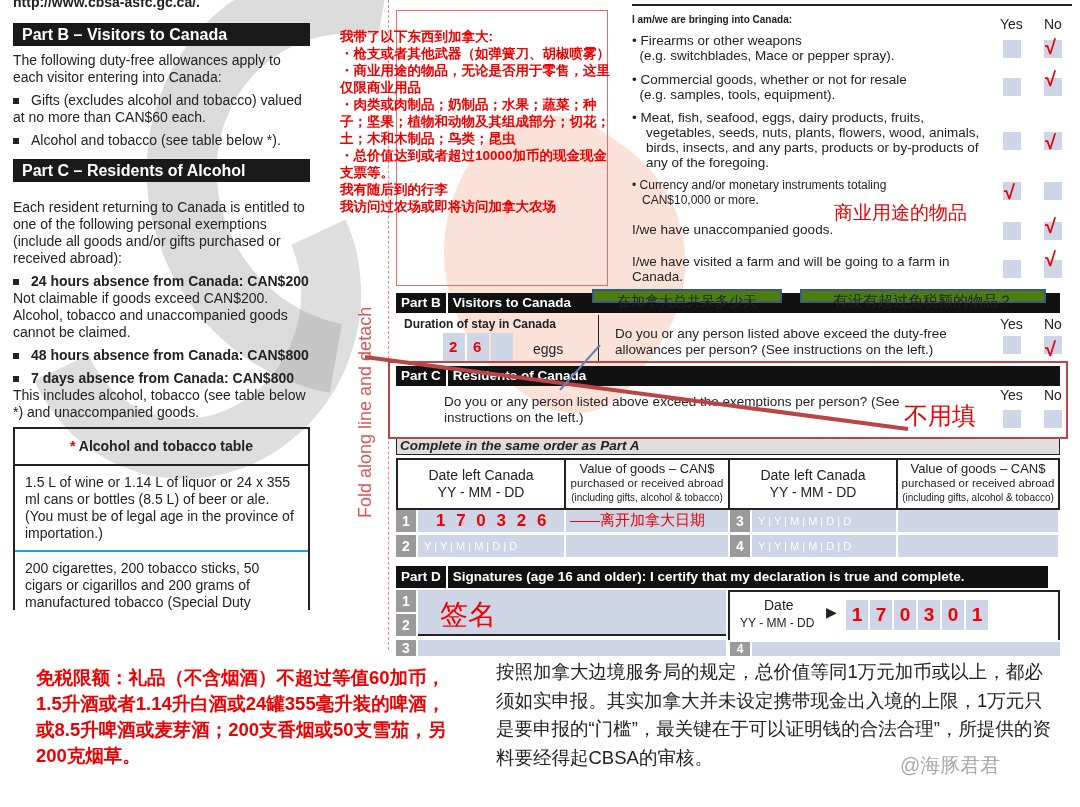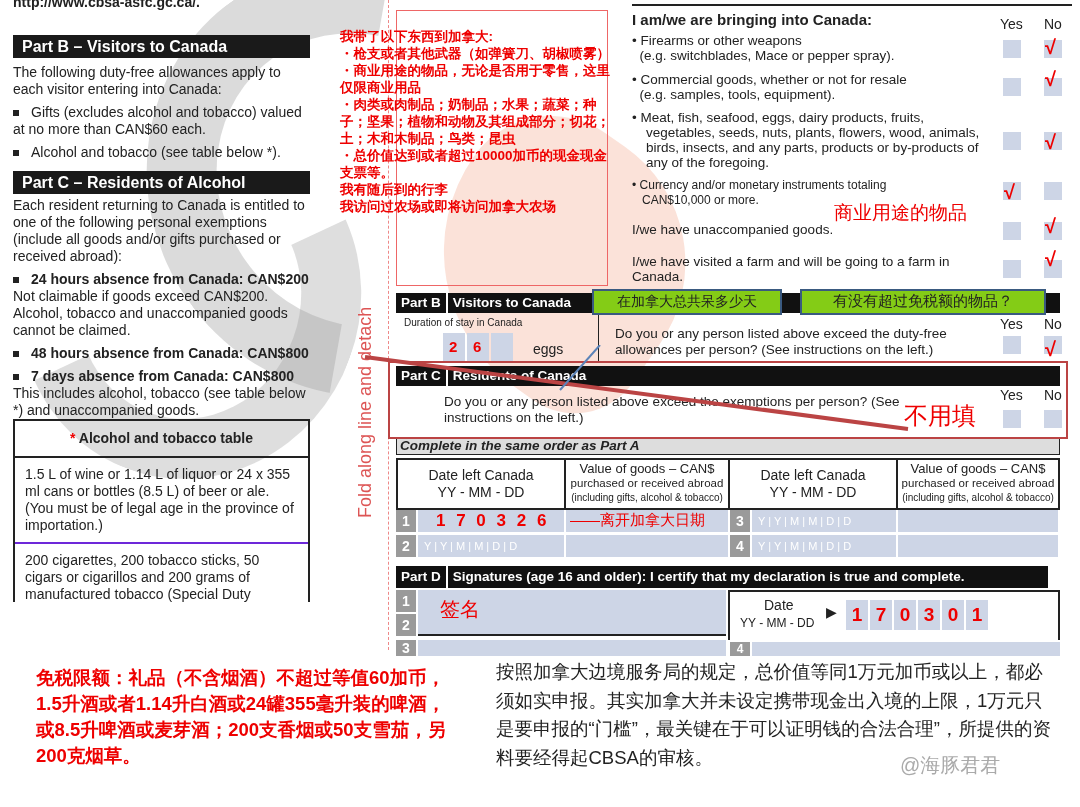--- a/index.html
+++ b/index.html
@@ -6,55 +6,55 @@
 body{width:1080px;height:807px;overflow:hidden;background:#fff;font-family:"Liberation Sans",sans-serif;color:#222;position:relative}
 .abs{position:absolute}
 .wm{position:absolute;left:150px;top:-40px;width:420px;height:440px;border:70px solid rgba(160,160,160,.38);border-radius:50%;border-right-color:transparent;border-bottom-color:transparent;transform:rotate(-35deg);z-index:0}
 .wm2{position:absolute;left:20px;top:120px;width:340px;height:360px;border:60px solid rgba(160,160,160,.35);border-radius:50%;border-left-color:transparent;border-top-color:transparent;transform:rotate(20deg);z-index:0}
 .wm3{position:absolute;left:430px;top:130px;width:260px;height:260px;background:rgba(240,150,120,.28);transform:rotate(35deg);border-radius:40% 60% 30% 70%;z-index:0}
 .left{position:absolute;left:13px;top:0;width:297px;z-index:2;font-size:14px;line-height:17px}
 .url{position:absolute;left:13px;top:-6px;font-size:14px;font-weight:bold}
 .bar{background:#1a1a1a;color:#fff;font-weight:bold;font-size:16px;padding:3px 9px;margin-top:0}
 .lp{margin:6px 0 0 0}
 .sq{display:inline-block;width:6px;height:6px;background:#222;margin-right:12px;vertical-align:middle}
-.atab{border:2px solid #222;border-bottom:none;}
+.atab{border:2px solid #222;border-bottom:none;margin-top:6px}
 .atab .h{text-align:center;font-weight:bold;padding:9px 0;border-bottom:2px solid #222}
-.atab .c{padding:8px 10px;border-bottom:2px solid #6d28d9}
+.atab .c{padding:8px 10px;border-bottom:2px solid #0ea5e9}
 .red{color:#e00}
 .rednote{position:absolute;left:340px;top:28px;width:272px;z-index:3;color:#e00;font-weight:bold;font-size:13.5px;line-height:17px}
 .redbox{position:absolute;left:396px;top:10px;width:212px;height:276px;border:1px solid #e66;z-index:1}
 .fold{position:absolute;left:355px;top:518px;transform:rotate(-90deg);transform-origin:0 0;color:#d55;font-size:18px;white-space:nowrap;z-index:3}
-.right{position:absolute;left:632px;top:12px;width:440px;z-index:2;font-size:15px;line-height:15px}
+.right{position:absolute;left:632px;top:12px;width:440px;z-index:2;font-size:10px;line-height:15px}
 .yn{position:absolute;font-size:14px}
 .box{position:absolute;width:18px;height:18px;background:#cdd5e6}
 .chk{position:absolute;color:#e00;font-size:20px;font-weight:bold;line-height:18px}
 .sect{position:absolute;left:396px;background:#111;color:#fff;font-weight:bold;font-size:13.5px;height:20px;line-height:20px;z-index:2}
 .sect span.p{display:inline-block;padding:0 5px;border-right:2px solid #fff}
 .sect span.t{padding:0 5px}
-.tip{position:absolute;background:#84cc16;border:2px solid #3a5a80;font-size:14px;text-align:center;z-index:4;height:26px;line-height:20px}
+.tip{position:absolute;background:#4d7c0f;border:2px solid #3a5a80;font-size:14px;text-align:center;z-index:4;height:14px;line-height:20px}
 .cell{position:absolute;background:#cdd5e6}
 .num{position:absolute;background:#9a9a9a;color:#fff;font-weight:bold;font-size:14px;text-align:center}
 .bottom-left{position:absolute;left:36px;top:665px;width:420px;color:#e00;font-size:18.5px;line-height:26px;font-weight:bold;z-index:3}
 .bottom-right{position:absolute;left:496px;top:658px;width:560px;font-size:18.5px;line-height:28.5px;z-index:3}
 </style>
 </head>
 <body>
 
 <div class="wm"></div>
 <div class="wm2"></div>
 <div class="wm3"></div>
 
 <div class="url">http://www.cbsa-asfc.gc.ca/.</div>
-<div class="left" style="top:35px">
+<div class="left" style="top:23px">
   <div class="bar">Part B – Visitors to Canada</div>
   <p class="lp">The following duty-free allowances apply to each visitor entering into Canada:</p>
   <p class="lp"><span class="sq"></span><span>Gifts (excludes alcohol and tobacco) valued at no more than CAN$60 each.</span></p>
   <p class="lp"><span class="sq"></span><span>Alcohol and tobacco (see table below *).</span></p>
   <div class="bar" style="margin-top:10px">Part C – Residents of Alcohol</div>
-  <p class="lp" style="margin-top:3px">Each resident returning to Canada is entitled to one of the following personal exemptions (include all goods and/or gifts purchased or received abroad):</p>
+  <p class="lp" style="margin-top:17px">Each resident returning to Canada is entitled to one of the following personal exemptions (include all goods and/or gifts purchased or received abroad):</p>
   <p class="lp"><span class="sq"></span><b>24 hours absence from Canada: CAN$200</b><br><span>Not claimable if goods exceed CAN$200. Alcohol, tobacco and unaccompanied goods cannot be claimed.</span></p>
   <p class="lp"><span class="sq"></span><b>48 hours absence from Canada: CAN$800</b><br></p>
   <p class="lp"><span class="sq"></span><b>7 days absence from Canada: CAN$800</b><br><span>This includes alcohol, tobacco (see table below *) and unaccompanied goods.</span></p>
   <div class="atab">
     <div class="h"><span class="red">* </span><span>Alcohol and tobacco table</span></div>
     <div class="c">1.5 L of wine or 1.14 L of liquor or 24 x 355 ml cans or bottles (8.5 L) of beer or ale. (You must be of legal age in the province of importation.)</div>
     <div class="c" style="border-bottom:none;height:58px;overflow:hidden">200 cigarettes, 200 tobacco sticks, 50 cigars or cigarillos and 200 grams of manufactured tobacco (Special Duty</div>
   </div>
 </div>
 
@@ -101,21 +101,21 @@
 <div class="box" style="left:1003px;top:222px"></div>
 <div class="box" style="left:1044px;top:222px"></div>
 <div class="chk" style="left:1045px;top:217px">√</div>
 <div class="box" style="left:1003px;top:260px"></div>
 <div class="box" style="left:1044px;top:260px"></div>
 <div class="chk" style="left:1045px;top:250px">√</div>
 
 <div class="sect" style="top:293px;width:664px"><span class="p">Part B</span><span class="t">Visitors to Canada</span></div>
 <div class="tip" style="left:592px;top:289px;width:190px">在加拿大总共呆多少天</div>
 <div class="tip" style="left:800px;top:289px;width:246px;font-size:15px">有没有超过免税额的物品？</div>
-<div class="abs" style="left:404px;top:317px;font-size:10px;font-weight:normal;z-index:2">Duration of stay in Canada</div>
+<div class="abs" style="left:404px;top:317px;font-size:12px;font-weight:bold;z-index:2">Duration of stay in Canada</div>
 <div class="cell" style="left:443px;top:333px;width:22px;height:28px;z-index:2"></div>
 <div class="cell" style="left:467px;top:333px;width:22px;height:28px;z-index:2"></div>
 <div class="cell" style="left:491px;top:333px;width:22px;height:28px;z-index:2"></div>
 <div class="abs red" style="left:449px;top:338px;font-size:15px;font-weight:bold;z-index:3">2</div>
 <div class="abs red" style="left:473px;top:338px;font-size:15px;font-weight:bold;z-index:3">6</div>
 <div class="abs" style="left:533px;top:341px;font-size:14px;z-index:2">eggs</div>
 <div class="abs" style="left:598px;top:315px;height:48px;border-left:1px solid #222;z-index:2"></div>
 <div class="abs" style="left:615px;top:326px;width:380px;font-size:13.5px;line-height:16px;z-index:2">Do you or any person listed above exceed the duty-free allowances per person? (See instructions on the left.)</div>
 <div class="yn" style="left:1000px;top:316px;z-index:2">Yes</div>
 <div class="yn" style="left:1044px;top:316px;z-index:2">No</div>
@@ -158,21 +158,21 @@
 <div class="num" style="left:730px;top:535px;width:20px;height:22px;line-height:22px;z-index:2">4</div>
 <div class="cell" style="left:752px;top:535px;width:144px;height:22px;color:#fff;font-size:11px;line-height:22px;padding-left:6px;z-index:2">Y | Y | M | M | D | D</div>
 <div class="cell" style="left:898px;top:535px;width:160px;height:22px;z-index:2"></div>
 
 <div class="sect" style="top:566px;width:652px;height:22px;line-height:22px"><span class="p">Part D</span><span class="t">Signatures (age 16 and older): I certify that my declaration is true and complete.</span></div>
 <div class="num" style="left:396px;top:590px;width:20px;height:22px;line-height:22px;z-index:2">1</div>
 <div class="num" style="left:396px;top:614px;width:20px;height:22px;line-height:22px;z-index:2">2</div>
 <div class="num" style="left:396px;top:640px;width:20px;height:16px;line-height:16px;z-index:2">3</div>
 <div class="cell" style="left:418px;top:590px;width:308px;height:46px;border-bottom:2px solid #222;z-index:2"></div>
 <div class="cell" style="left:418px;top:640px;width:308px;height:16px;z-index:2"></div>
-<div class="abs red" style="left:440px;top:596px;font-size:20px;z-index:3">签名</div>
+<div class="abs red" style="left:440px;top:596px;font-size:28px;z-index:3">签名</div>
 <div class="abs" style="left:728px;top:590px;width:332px;height:50px;border:2px solid #222;border-bottom:none;z-index:2"></div>
 <div class="abs" style="left:764px;top:597px;font-size:14px;z-index:3">Date</div>
 <div class="abs" style="left:740px;top:616px;font-size:12px;z-index:3">YY - MM - DD</div>
 <div class="abs" style="left:826px;top:604px;font-size:14px;z-index:3">▶</div>
 <div class="abs" style="left:846px;top:600px;display:flex;gap:2px;z-index:3">
   <div class="cell" style="position:relative;width:22px;height:30px;color:#e00;font-weight:bold;font-size:19px;text-align:center;line-height:30px">1</div>
   <div class="cell" style="position:relative;width:22px;height:30px;color:#e00;font-weight:bold;font-size:19px;text-align:center;line-height:30px">7</div>
   <div class="cell" style="position:relative;width:22px;height:30px;color:#e00;font-weight:bold;font-size:19px;text-align:center;line-height:30px">0</div>
   <div class="cell" style="position:relative;width:22px;height:30px;color:#e00;font-weight:bold;font-size:19px;text-align:center;line-height:30px">3</div>
   <div class="cell" style="position:relative;width:22px;height:30px;color:#e00;font-weight:bold;font-size:19px;text-align:center;line-height:30px">0</div>

